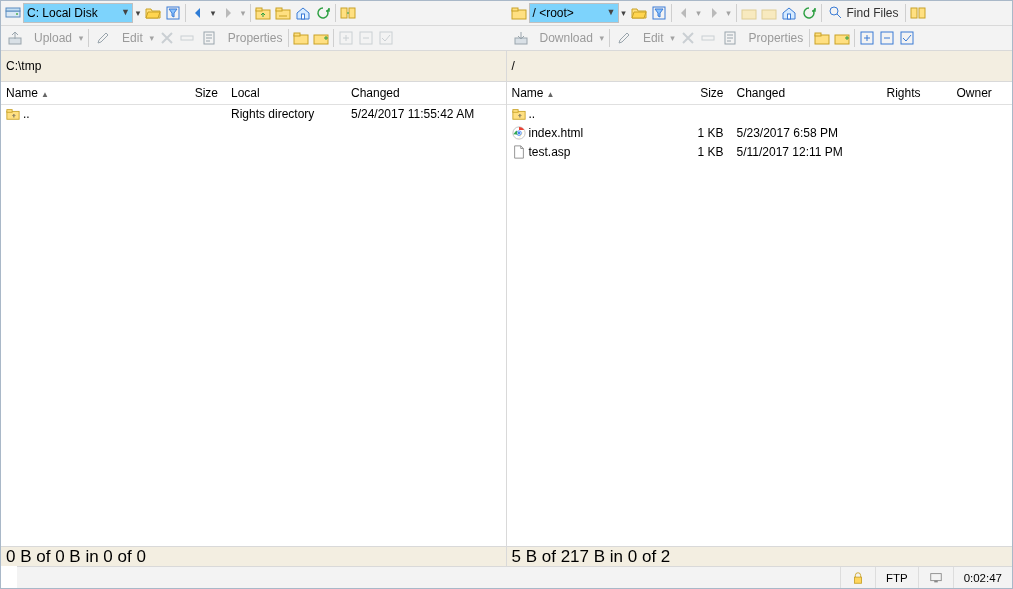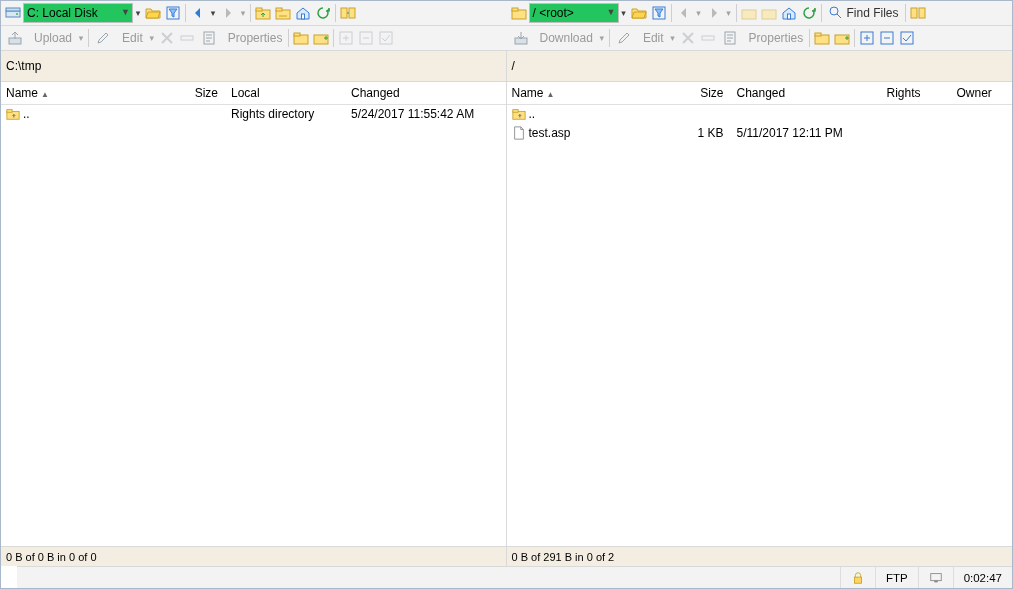--- a/index.html
+++ b/index.html
@@ -7,37 +7,37 @@
   .app{display:flex;flex-direction:column;width:1013px;height:589px;border:1px solid #a9b8c8;background:#fff;position:relative;}
   .top-toolbars{display:flex;height:25px;background:#f3f3f3;border-bottom:1px solid #d9d9d9;}
   .sub-toolbars{display:flex;height:25px;background:#f3f3f3;border-bottom:1px solid #d9d9d9;}
   .half{width:50%;display:flex;align-items:center;height:100%;padding:0 2px;overflow:hidden;}
   .half.left{}
   .half.right{}
   .sep{display:inline-block;width:1px;height:18px;background:#cfcfcf;margin:0 2px;flex:0 0 auto;}
   .ico{display:inline-flex;align-items:center;justify-content:center;width:20px;height:20px;border-radius:2px;flex:0 0 auto;}
   .ico svg{width:16px;height:16px;display:block;}
   .dd{display:inline-flex;align-items:center;justify-content:center;width:10px;height:20px;color:#444;font-size:9px;flex:0 0 auto;}
-  .drop-combo{display:inline-flex;align-items:center;height:20px;border:1px solid #c0c0c0;background:#22c55e;padding:0 14px 0 3px;position:relative;min-width:110px;}
+  .drop-combo{display:inline-flex;align-items:center;height:20px;border:1px solid #c0c0c0;background:#7dd3fc;padding:0 14px 0 3px;position:relative;min-width:110px;}
   .drop-combo .arr{position:absolute;right:2px;top:3px;font-size:9px;color:#444;}
   .txtbtn{display:inline-flex;align-items:center;height:20px;padding:0 4px;border-radius:2px;color:#333;}
   .txtbtn.dis{color:#9a9a9a;gap:8px;}
   .txtbtn svg{width:16px;height:16px;margin-right:3px;}
   .panels{flex:1;display:flex;min-height:0;}
   .panel{width:50%;display:flex;flex-direction:column;border-right:1px solid #d9d9d9;min-height:0;}
   .panel:last-child{border-right:none;}
   .pathbar{height:31px;background:#f3eee1;border-bottom:1px solid #d9d9d9;display:flex;align-items:center;padding:0 5px;}
   .list{flex:1;overflow:auto;position:relative;}
   .list table{border-collapse:collapse;width:100%;table-layout:fixed;}
   .list th{background:#fff;border-bottom:1px solid #e0e0e0;text-align:left;font-weight:normal;height:22px;padding:0 5px;position:sticky;top:0;}
   .list th .sort{font-size:8px;color:#666;margin-left:3px;}
   .list td{height:19px;padding:0 5px;white-space:nowrap;overflow:hidden;text-overflow:ellipsis;}
   .list td.rt,.list th.rt{text-align:right;padding-right:8px;}
   .ficon{display:inline-block;width:14px;height:14px;vertical-align:-3px;margin-right:3px;}
-  .statusrow{height:20px;background:#f3eee1;border-top:1px solid #d9d9d9;display:flex;align-items:center;padding:0 5px;font-size:11px;}
+  .statusrow{height:20px;background:#f3eee1;border-top:1px solid #d9d9d9;display:flex;align-items:center;padding:0 5px;font-size:17px;}
   .bottom-status{height:22px;background:#f3f3f3;border-top:1px solid #d9d9d9;display:flex;align-items:center;font-size:11.5px;margin-left:16px;}
   .bottom-status .spacer{flex:1;}
   .bottom-status .cell{padding:0 10px;height:100%;display:flex;align-items:center;border-left:1px solid #ddd;}
   .disabled-icon{opacity:.45;}
   .wm{position:absolute;right:8px;bottom:24px;color:#ccc;font-size:17px;pointer-events:none;font-family:Arial;}
 </style>
 </head>
 <body>
 
 <div class="app">
@@ -402,33 +402,48 @@
                     <rect x="1" y="3" width="6" height="3" fill="#ffe082" stroke="#c9a227"></rect>
                     <path d="M9 12V9m-1.5 1L9 8.5l1.5 1.5" fill="none" stroke="#555"></path>
                   </svg><span>..</span></td>
                 <td class="rt"></td>
                 <td></td>
                 <td></td>
                 <td></td>
               </tr>
               <tr>
                 <td><svg class="ficon" viewBox="0 0 16 16">
+                    <circle cx="8" cy="8" r="7" fill="#fff" stroke="#bbb"></circle>
+                    <circle cx="8" cy="8" r="3" fill="#4285f4"></circle>
+                    <path d="M8 1a7 7 0 0 1 6 3.5H8" fill="#ea4335"></path>
+                    <path d="M1.5 9.5L5 5l3 5" fill="#34a853"></path>
+                    <path d="M14 4.5L10 11l-3 4" fill="#fbbc05"></path>
+                    <circle cx="8" cy="8" r="2.2" fill="#fff"></circle>
+                    <circle cx="8" cy="8" r="1.6" fill="#4285f4"></circle>
+                  </svg><span>index.html</span></td>
+                <td class="rt">1 KB</td>
+                <td>5/23/2017 6:58 PM</td>
+                <td></td>
+                <td></td>
+              </tr>
+              <tr>
+                <td><svg class="ficon" viewBox="0 0 16 16">
                     <path d="M3 1h7l3 3v11H3z" fill="#fff" stroke="#888"></path>
                     <path d="M10 1v3h3" fill="none" stroke="#888"></path>
                   </svg><span>test.asp</span></td>
                 <td class="rt">1 KB</td>
                 <td>5/11/2017 12:11 PM</td>
                 <td></td>
                 <td></td>
               </tr>
             </tbody>
         </table>
       </div>
       <div class="statusrow">
-          <span>0 B of 291 B in 0 of 2</span>
+          <span>5 B of 217 B in 0 of 2</span>
         </div>
     </div>
   </div>
 
   <div class="bottom-status">
     <div class="spacer"></div>
     <div class="cell">
         <svg width="14" height="14" viewBox="0 0 16 16">
           <rect x="4" y="7" width="8" height="7" fill="#ffd65e" stroke="#c9a227"></rect>
           <path d="M5 7V5a3 3 0 0 1 6 0v2" fill="none" stroke="#c9a227"></path>

